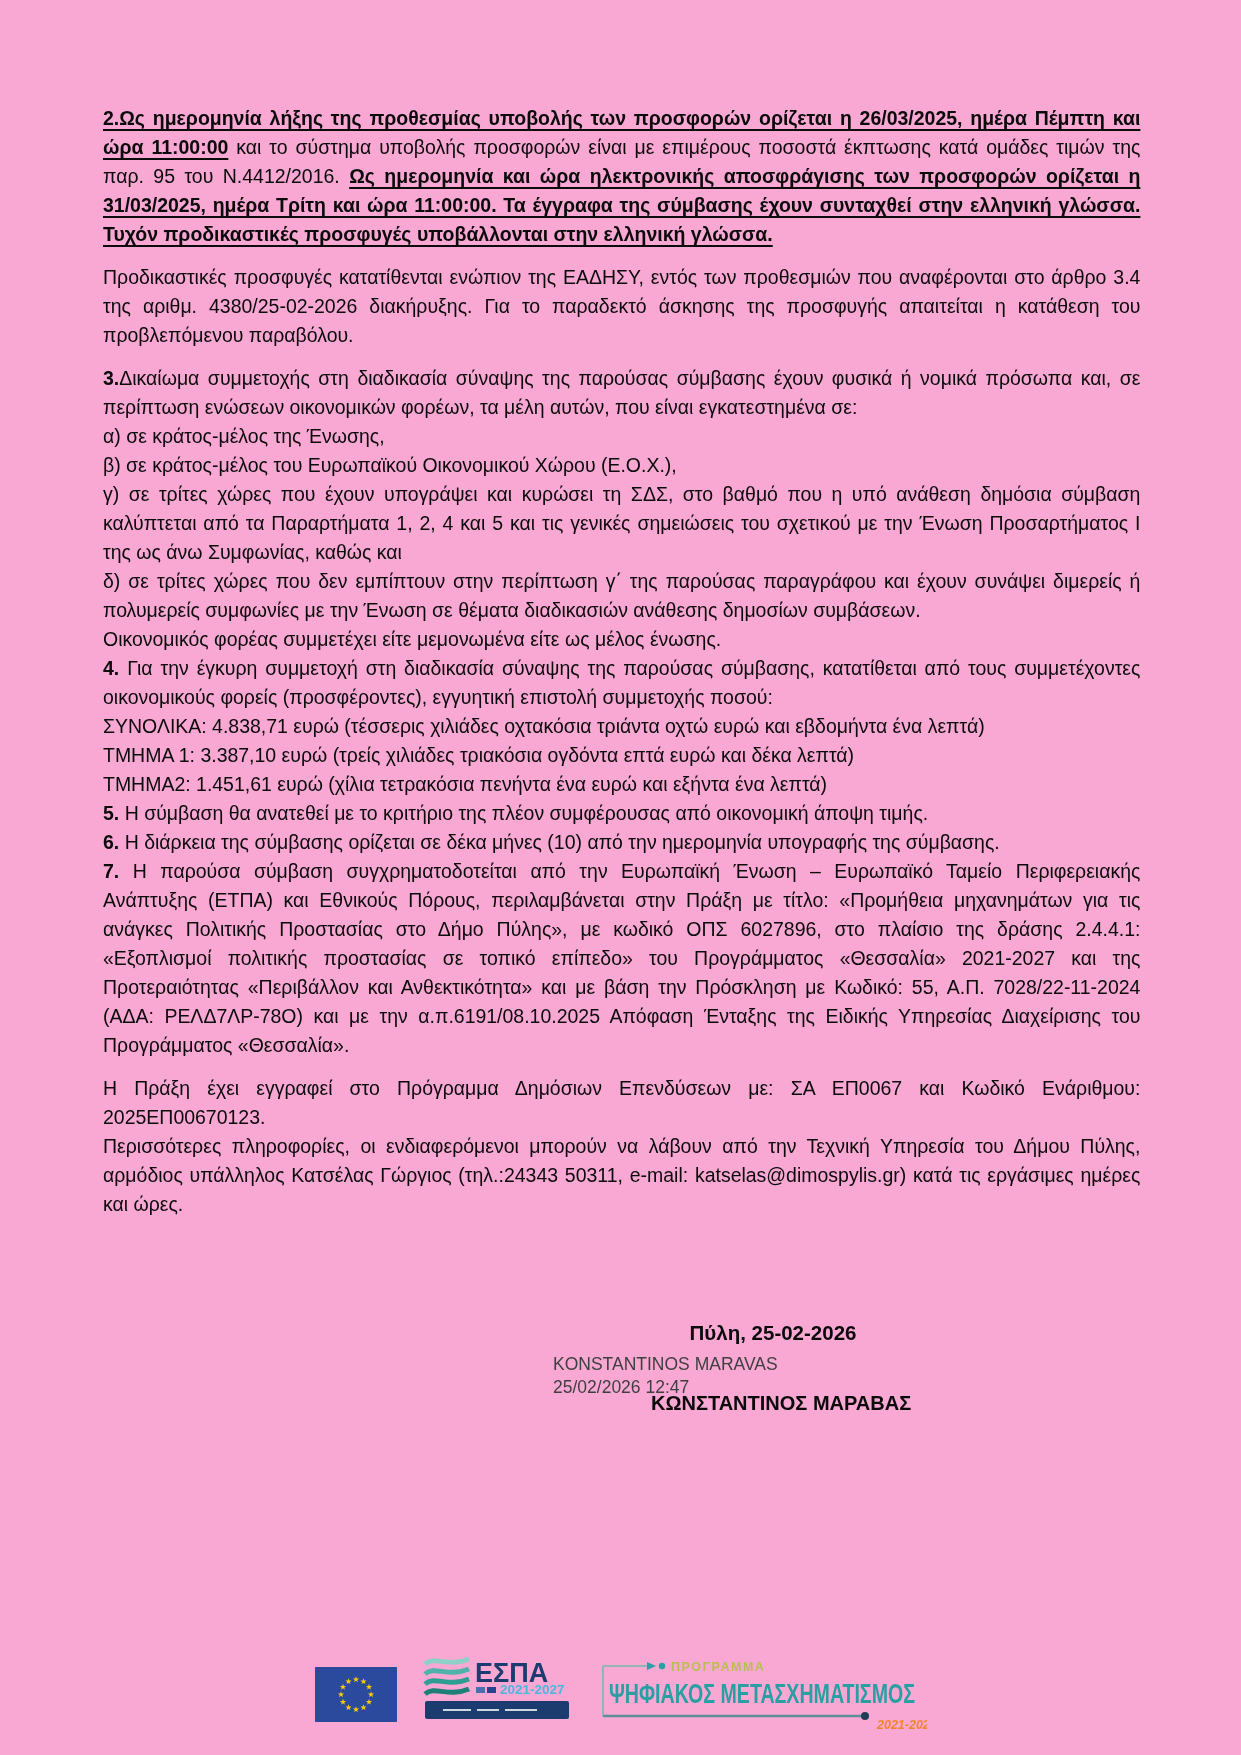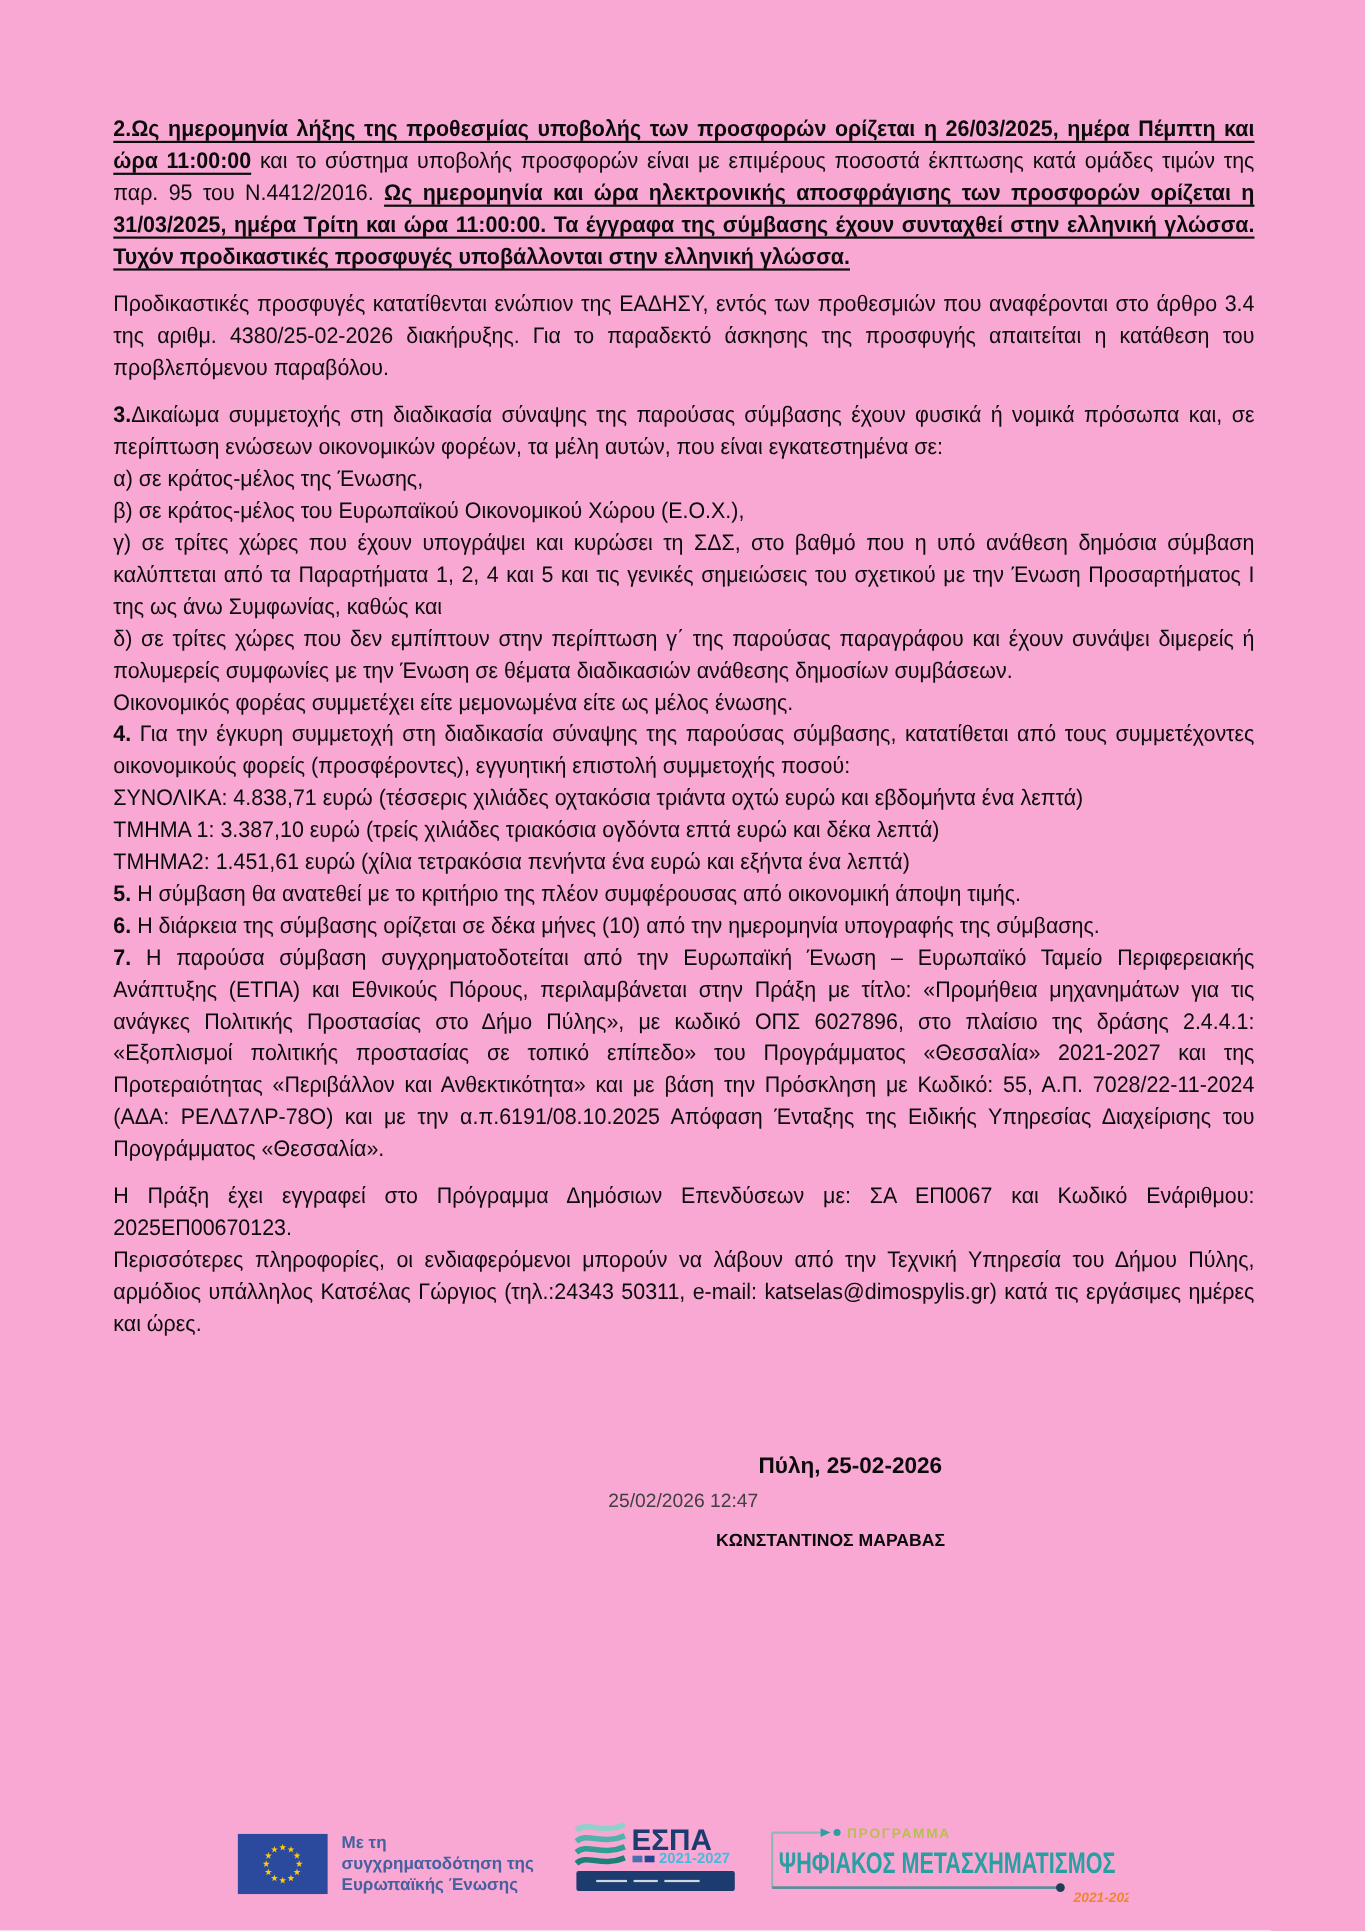--- a/index.html
+++ b/index.html
@@ -31,21 +31,21 @@
   .signature{position:absolute;left:553px;top:1298px;width:440px;}
   .sig-place,.sig-title{
     font-weight:bold;font-size:20.5px;line-height:30px;text-align:center;margin-top:20px;
   }
   .sig-stamp{
     margin-top:5px;
     font-size:17.5px;line-height:23px;color:#3f3f3f;text-align:left;
   }
   .sig-name{
     position:absolute;left:98px;top:94px;
-    font-weight:bold;font-size:16px;white-space:nowrap;
+    font-weight:bold;font-size:20px;white-space:nowrap;
   }
   
   .footer{
     position:absolute;top:1652px;left:50%;transform:translateX(-50%);
     display:flex;align-items:center;gap:24px;
   }
   .eu-block{display:flex;align-items:center;gap:13px;}
   .eu-text{
     width:185px;font-size:15.5px;font-weight:bold;line-height:19px;
     color:#44609f;
@@ -80,20 +80,21 @@
     <p class="para"><span class="b">7.</span><span> Η παρούσα σύμβαση συγχρηματοδοτείται από την Ευρωπαϊκή Ένωση – Ευρωπαϊκό Ταμείο Περιφερειακής Ανάπτυξης (ΕΤΠΑ) και Εθνικούς Πόρους, περιλαμβάνεται στην Πράξη με τίτλο: «Προμήθεια μηχανημάτων για τις ανάγκες Πολιτικής Προστασίας στο Δήμο Πύλης», με κωδικό ΟΠΣ 6027896, στο πλαίσιο της δράσης 2.4.4.1: «Εξοπλισμοί πολιτικής προστασίας σε τοπικό επίπεδο» του Προγράμματος «Θεσσαλία» 2021-2027 και της Προτεραιότητας «Περιβάλλον και Ανθεκτικότητα» και με βάση την Πρόσκληση με Κωδικό: 55, Α.Π. 7028/22-11-2024 (ΑΔΑ: ΡΕΛΔ7ΛΡ-78Ο) και με την α.π.6191/08.10.2025 Απόφαση Ένταξης της Ειδικής Υπηρεσίας Διαχείρισης του Προγράμματος «Θεσσαλία».</span></p>
 
     <p class="para mt">Η Πράξη έχει εγγραφεί στο Πρόγραμμα Δημόσιων Επενδύσεων με: ΣΑ ΕΠ0067 και Κωδικό Ενάριθμου: 2025ΕΠ00670123.</p>
     <p class="para">Περισσότερες πληροφορίες, οι ενδιαφερόμενοι μπορούν να λάβουν από την Τεχνική Υπηρεσία του Δήμου Πύλης, αρμόδιος υπάλληλος Κατσέλας Γώργιος (τηλ.:24343 50311, e-mail: katselas@dimospylis.gr) κατά τις εργάσιμες ημέρες και ώρες.</p>
 
   </div>
 
   <div class="signature">
     <div class="sig-place">Πύλη, 25-02-2026</div>
     <div class="sig-stamp">
+      <div>KONSTANTINOS MARAVAS</div>
       <div>25/02/2026 12:47</div>
     </div>
     <div class="sig-name">ΚΩΝΣΤΑΝΤΙΝΟΣ ΜΑΡΑΒΑΣ</div>
   </div>
 
   <div class="footer">
 
     <div class="eu-block">
       <svg class="logo-svg" width="82" height="55" viewBox="0 0 82 55">
         <rect x="0" y="0" width="82" height="55" fill="#2b4a9e"></rect>
@@ -108,21 +109,20 @@
         <use href="#star" x="56" y="27.5"></use>
         <use href="#star" x="54" y="35"></use>
         <use href="#star" x="48.5" y="40.5"></use>
         <use href="#star" x="41" y="42.5"></use>
         <use href="#star" x="33.5" y="40.5"></use>
         <use href="#star" x="28" y="35"></use>
         <use href="#star" x="26" y="27.5"></use>
         <use href="#star" x="28" y="20"></use>
         <use href="#star" x="33.5" y="14.5"></use>
       </svg>
-      <div class="eu-text">Με τη συγχρηματοδότηση της Ευρωπαϊκής Ένωσης</div>
     </div>
 
     <svg class="logo-svg" width="152" height="84" viewBox="0 0 152 84">
       <path d="M4 12 C 14 3, 26 16, 48 7" stroke="#8fd0c8" stroke-width="5" fill="none"></path>
       <path d="M4 22 C 14 13, 26 26, 48 17" stroke="#4fb3a9" stroke-width="5" fill="none"></path>
       <path d="M4 32 C 14 23, 26 36, 48 27" stroke="#2e9d92" stroke-width="5" fill="none"></path>
       <path d="M4 42 C 14 33, 26 46, 48 37" stroke="#1d7f78" stroke-width="5" fill="none"></path>
       <text x="54" y="30" font-family="Liberation Sans, sans-serif" font-size="27" font-weight="bold" fill="#1c3b6e">ΕΣΠΑ</text>
       <rect x="55" y="35" width="9" height="6" fill="#4a6fae"></rect>
       <rect x="66" y="35" width="9" height="6" fill="#27458f"></rect>

